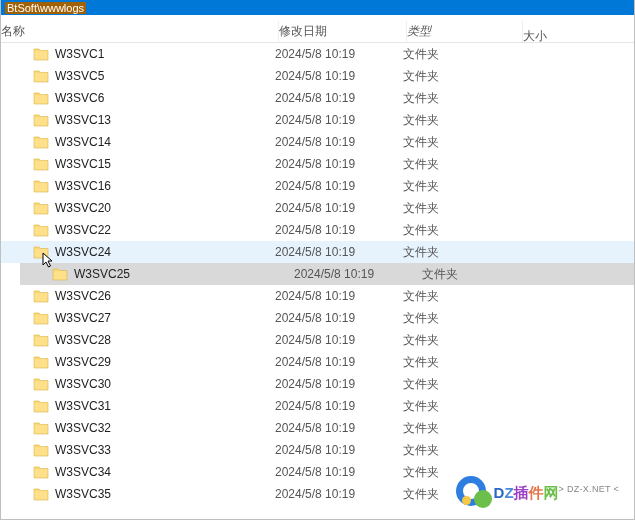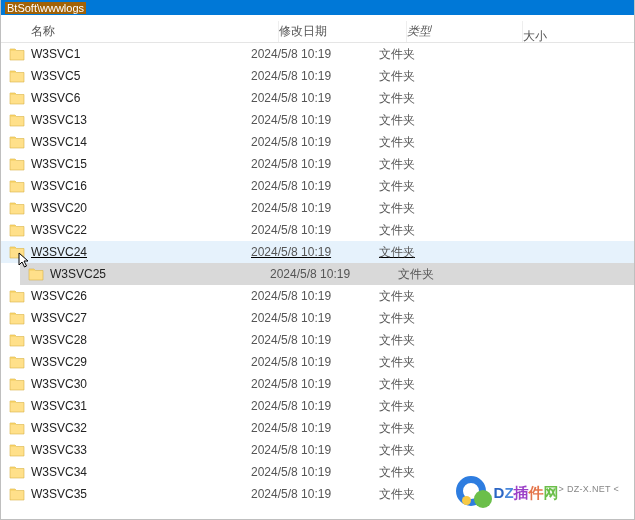--- a/index.html
+++ b/index.html
@@ -1,28 +1,28 @@
 <!DOCTYPE html>
 <html><head>
 <meta charset="utf-8">
 <style>
 * { margin: 0; padding: 0; box-sizing: border-box; }
 body { font-family: "Microsoft YaHei", "Segoe UI", sans-serif; font-size: 12px; background: #fff; width: 635px; height: 520px; overflow: hidden; position: relative; }
 .path-bar { background: #0078d7; height: 15px; padding: 0 4px; display: flex; align-items: center; }
 .path-text { background: #a16207; color: #fff; font-size: 11px; padding: 0 2px; }
 .header-row { display: flex; border-bottom: 1px solid #e5e5e5; height: 28px; align-items: center; padding-top: 6px; }
-.col-name { width: 278px; padding-left: 30px; }
+.col-name { width: 278px; }
 .col-date { width: 128px; }
 .col-type { width: 116px; font-style: italic; }
 .col-size { width: 90px; margin-top: 10px; }
 .header-cell { color: #555; font-size: 12px; border-right: 1px solid #eee; padding-right: 6px; height: 100%; display: flex; align-items: center; }
 .header-cell:last-child { border-right: none; }
 .file-list { }
-.file-row { display: flex; height: 22px; align-items: center; padding-left: 8px; cursor: default; }
-.file-row.highlight { background: #e6f2fc; text-decoration: underline; }
+.file-row { display: flex; height: 22px; align-items: center; padding-left: 32px; cursor: default; }
+.file-row.highlight { background: #e6f2fc; }
 .file-row.selected { background: #d9d9d9; margin-left: 19px; }
 .folder-icon { width: 16px; height: 14px; display: inline-block; margin-right: 6px; flex-shrink: 0; }
 .folder-icon svg { display: block; }
 .row-name { width: 242px; display: flex; align-items: center; color: #222; position: relative; }
 .row-date { width: 128px; color: #555; }
 .row-type { width: 116px; color: #555; }
 .row-size { width: 80px; color: #555; text-align: right; }
 .cursor { position: absolute; left: 9px; top: 7px; pointer-events: none; }
 .cursor svg { display: block; }
 .watermark { position: absolute; right: 16px; bottom: 10px; display: flex; align-items: center; }

